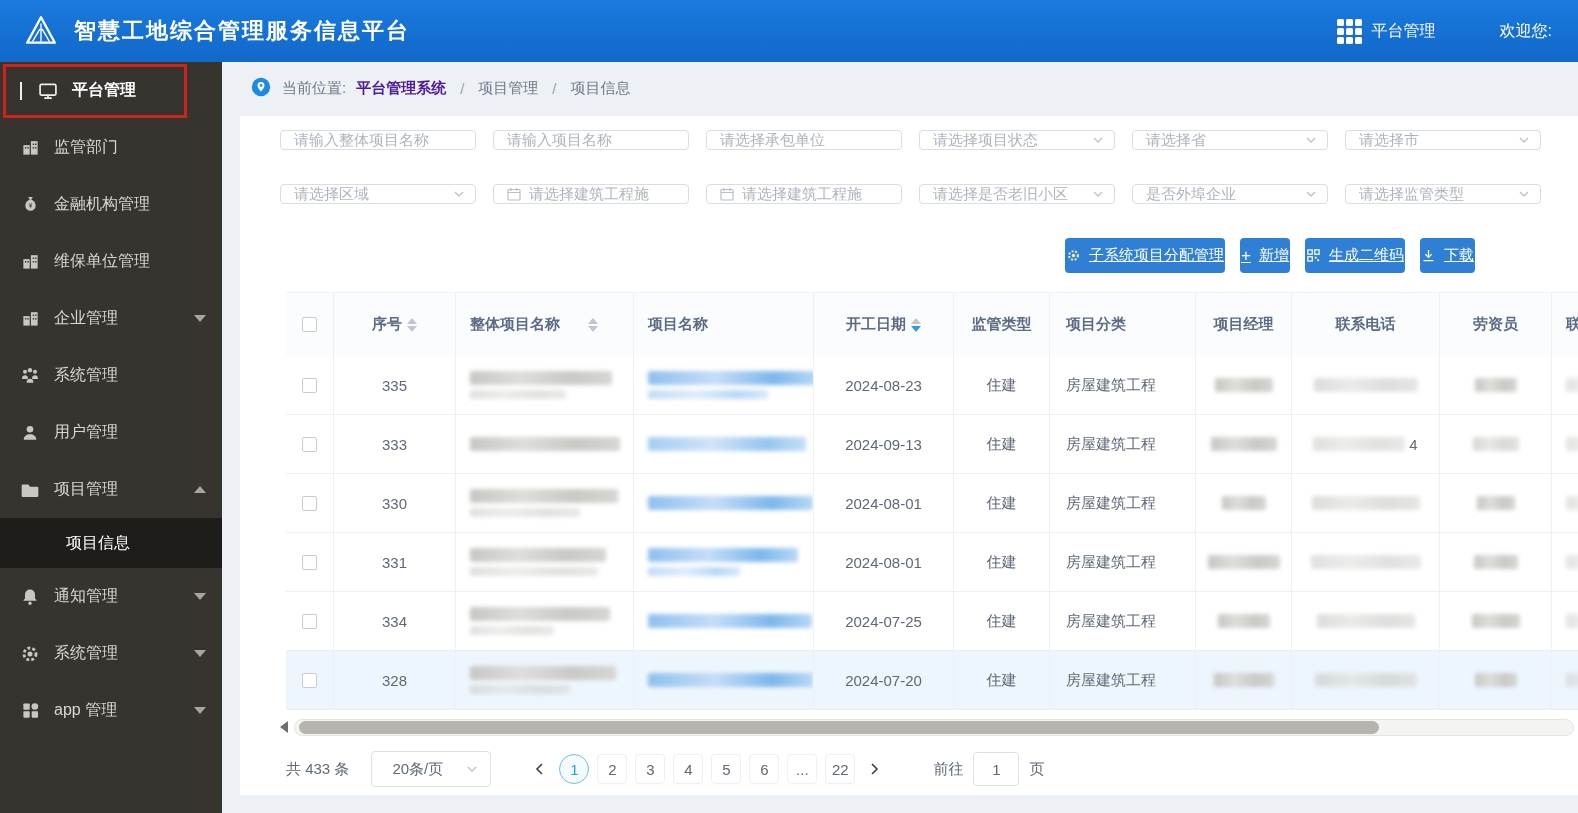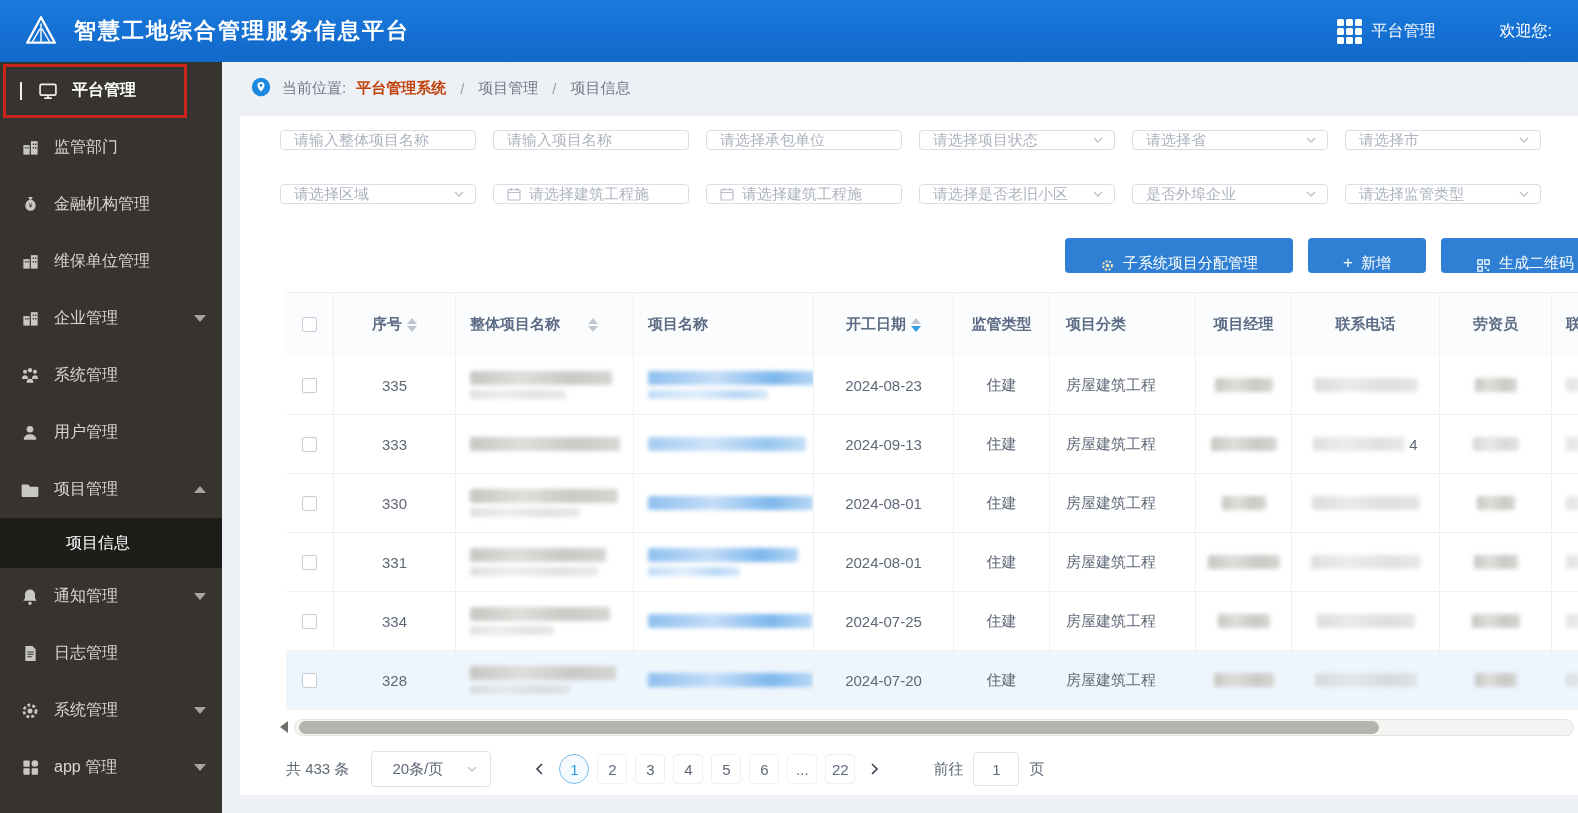--- a/index.html
+++ b/index.html
@@ -25,35 +25,35 @@
   .caret.down { border-top:7px solid #a8a5a0; }
   .caret.up { border-bottom:7px solid #a8a5a0; }
   .side-item.first { font-weight:bold; color:#fff; }
   .vbar { display:inline-block; width:2px; height:18px; background:#efefed; margin-right:2px; }
   .red-frame { position:absolute; left:3px; top:2px; width:184px; height:54px; border:3px solid #cb241b; pointer-events:none; }
   .submenu-item { height:50px; background:#1f1d1a; color:#fff; display:flex; align-items:center; padding-left:66px; font-size:16px; cursor:pointer; }
 
   
   .content { position:absolute; top:62px; left:222px; right:0; bottom:0; background:#edf0f5; }
   .breadcrumb { height:52px; display:flex; align-items:center; gap:10px; padding:0 0 0 28px; font-size:15px; color:#707a89; }
-  .breadcrumb .root { color:#c2410c; font-weight:bold; }
+  .breadcrumb .root { color:#4c1d95; font-weight:bold; }
   .breadcrumb .sep { color:#9aa3b0; margin:0 4px; }
 
   .panel { position:absolute; top:54px; left:18px; right:0; bottom:18px; background:#fff; overflow:hidden; }
 
   
   .frow { position:absolute; left:40px; display:flex; gap:17px; }
   .frow.r1 { top:14px; } .frow.r2 { top:68px; }
   .fbox { width:196px; height:20px; border:1px solid #d9dde4; border-radius:4px; background:#fff; display:flex; align-items:center; gap:8px; padding:0 10px 0 13px; color:#aeb4be; font-size:15px; white-space:nowrap; overflow:hidden; }
   .fbox .ph { flex:1 1 auto; overflow:hidden; text-overflow:ellipsis; }
   .fbox svg { flex:0 0 auto; }
 
   
   .actions { position:absolute; top:122px; left:825px; display:flex; gap:15px; }
-  .abtn { height:35px; background:#2f80d4; color:#fff; border:none; border-radius:4px; font-size:15px; font-family:inherit; display:flex; align-items:flex-end; gap:8px; padding:0 35px; cursor:pointer; white-space:nowrap; }
+  .abtn { height:35px; background:#2f80d4; color:#fff; border:none; border-radius:4px; font-size:15px; font-family:inherit; display:flex; align-items:center; gap:8px; padding:0 1px; cursor:pointer; white-space:nowrap;text-decoration:underline; }
   .abtn .plus { font-size:17px; }
 
   
   .tbl { position:absolute; top:176px; left:46px; width:1346px; font-size:15px; }
   .trow { display:flex; align-items:center; }
   .thead { height:64px; background:#fbfcfd; color:#5c6b85; font-weight:bold; border-top:1px solid #eef1f5; }
   .tc { display:flex; align-items:center; justify-content:center; gap:5px; height:100%; border-right:1px solid #edf0f4; white-space:nowrap; overflow:hidden; }
   .c0{flex:0 0 48px;} .c1{flex:0 0 122px;} .c2{flex:0 0 178px; justify-content:flex-start; padding-left:14px;gap:28px;}
   .c3{flex:0 0 180px; justify-content:flex-start; padding-left:14px;} .c4{flex:0 0 140px;}
   .c5{flex:0 0 96px;} .c6{flex:0 0 146px; justify-content:flex-start; padding-left:16px;}
@@ -236,29 +236,20 @@
       <span class="side-icon">
         <svg width="20" height="20" viewBox="0 0 24 24" fill="#c9c7c2">
             <path d="M12 3a6 6 0 0 1 6 6v4.5l2 3H4l2-3V9a6 6 0 0 1 6-6z"></path>
             <circle cx="12" cy="19.5" r="2"></circle>
           </svg>
       </span>
       <span class="lbl">通知管理</span>
       <span class="caret down"></span>
     </div>
 
-    <div class="side-item">
-      <span class="side-icon">
-        <svg width="19" height="19" viewBox="0 0 24 24" fill="#c9c7c2">
-            <path d="M5.5 2.5h9l4 4v15h-13z"></path>
-            <path d="M8 10h8 M8 13h8 M8 16h6" stroke="#37342f" stroke-width="1.3"></path>
-          </svg>
-      </span>
-      <span class="lbl">日志管理</span>
-    </div>
 
     <div class="side-item">
       <span class="side-icon">
         <svg width="20" height="20" viewBox="0 0 24 24">
             <circle cx="12" cy="12" r="7.2" fill="none" stroke="#c9c7c2" stroke-width="3.4" stroke-dasharray="3.4 2.6"></circle>
             <circle cx="12" cy="12" r="3" fill="#c9c7c2"></circle>
           </svg>
       </span>
       <span class="lbl">系统管理</span>
       <span class="caret down"></span>

